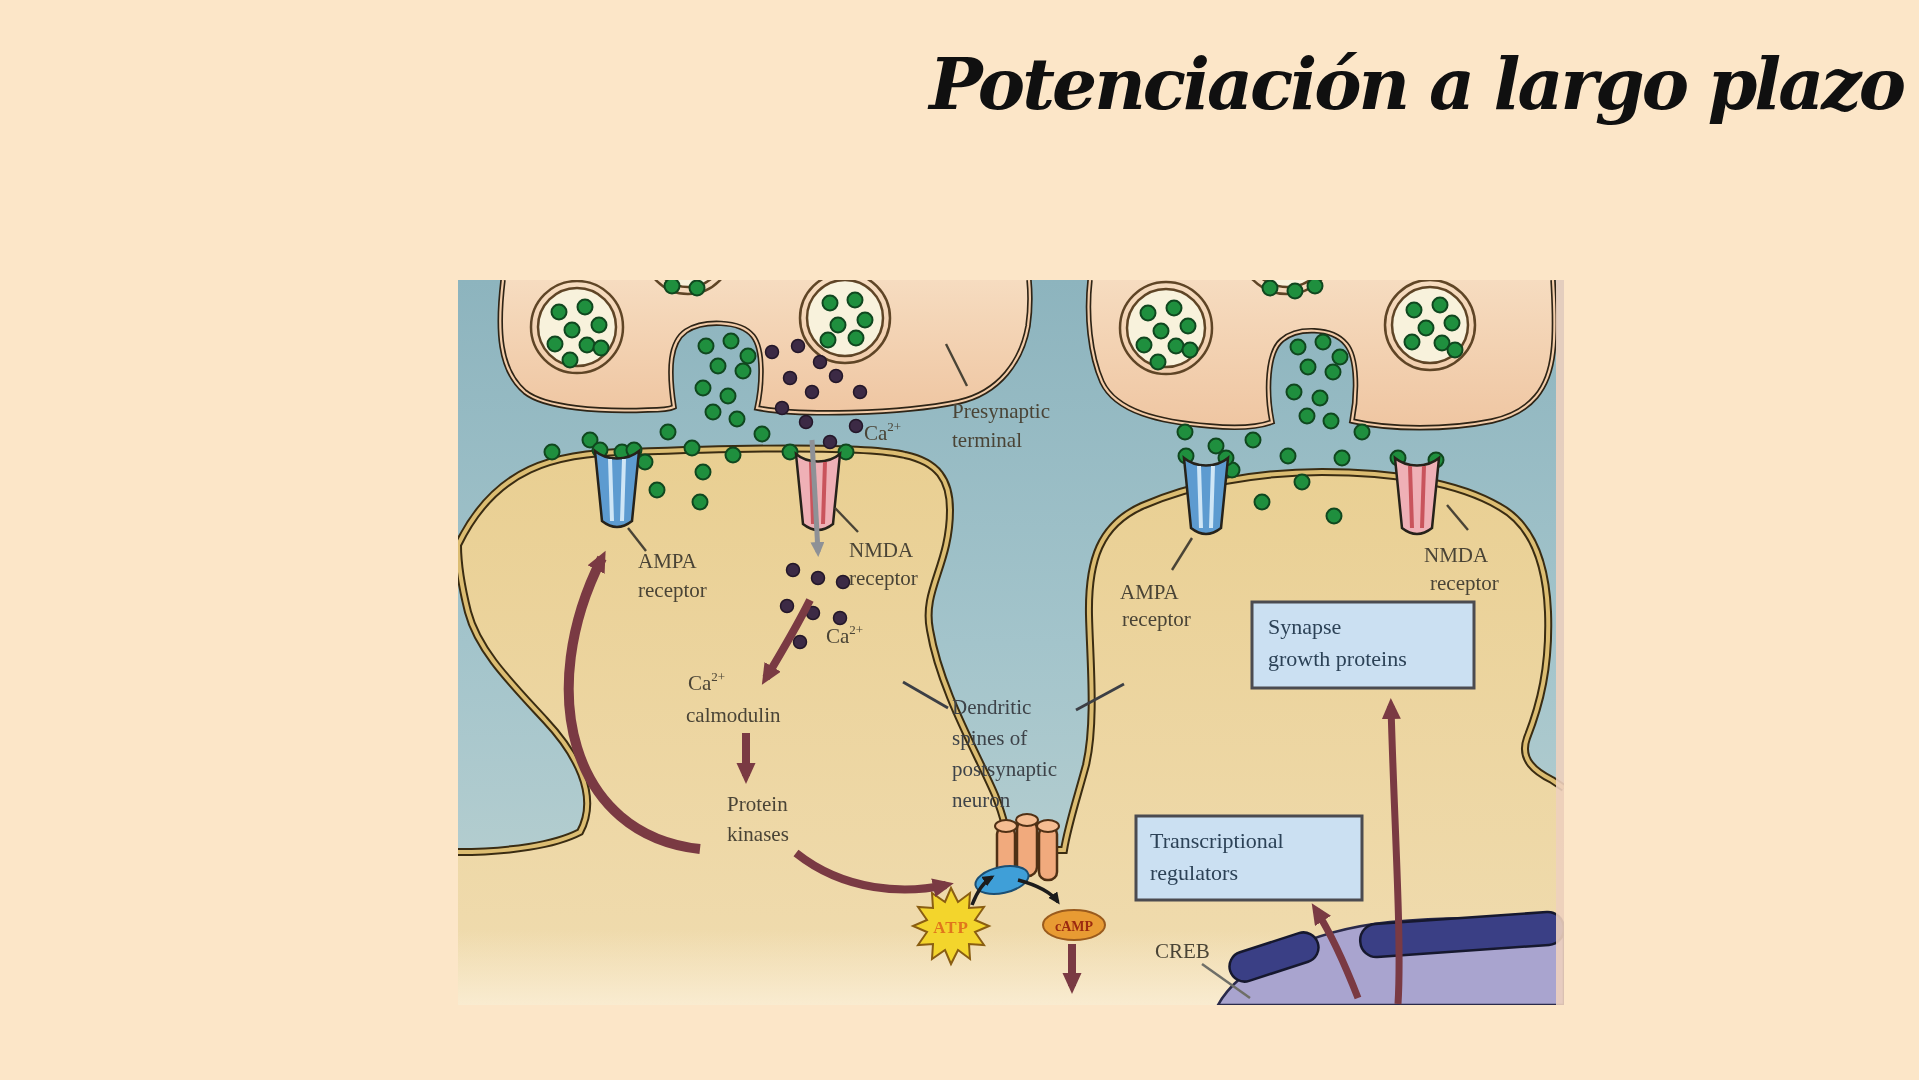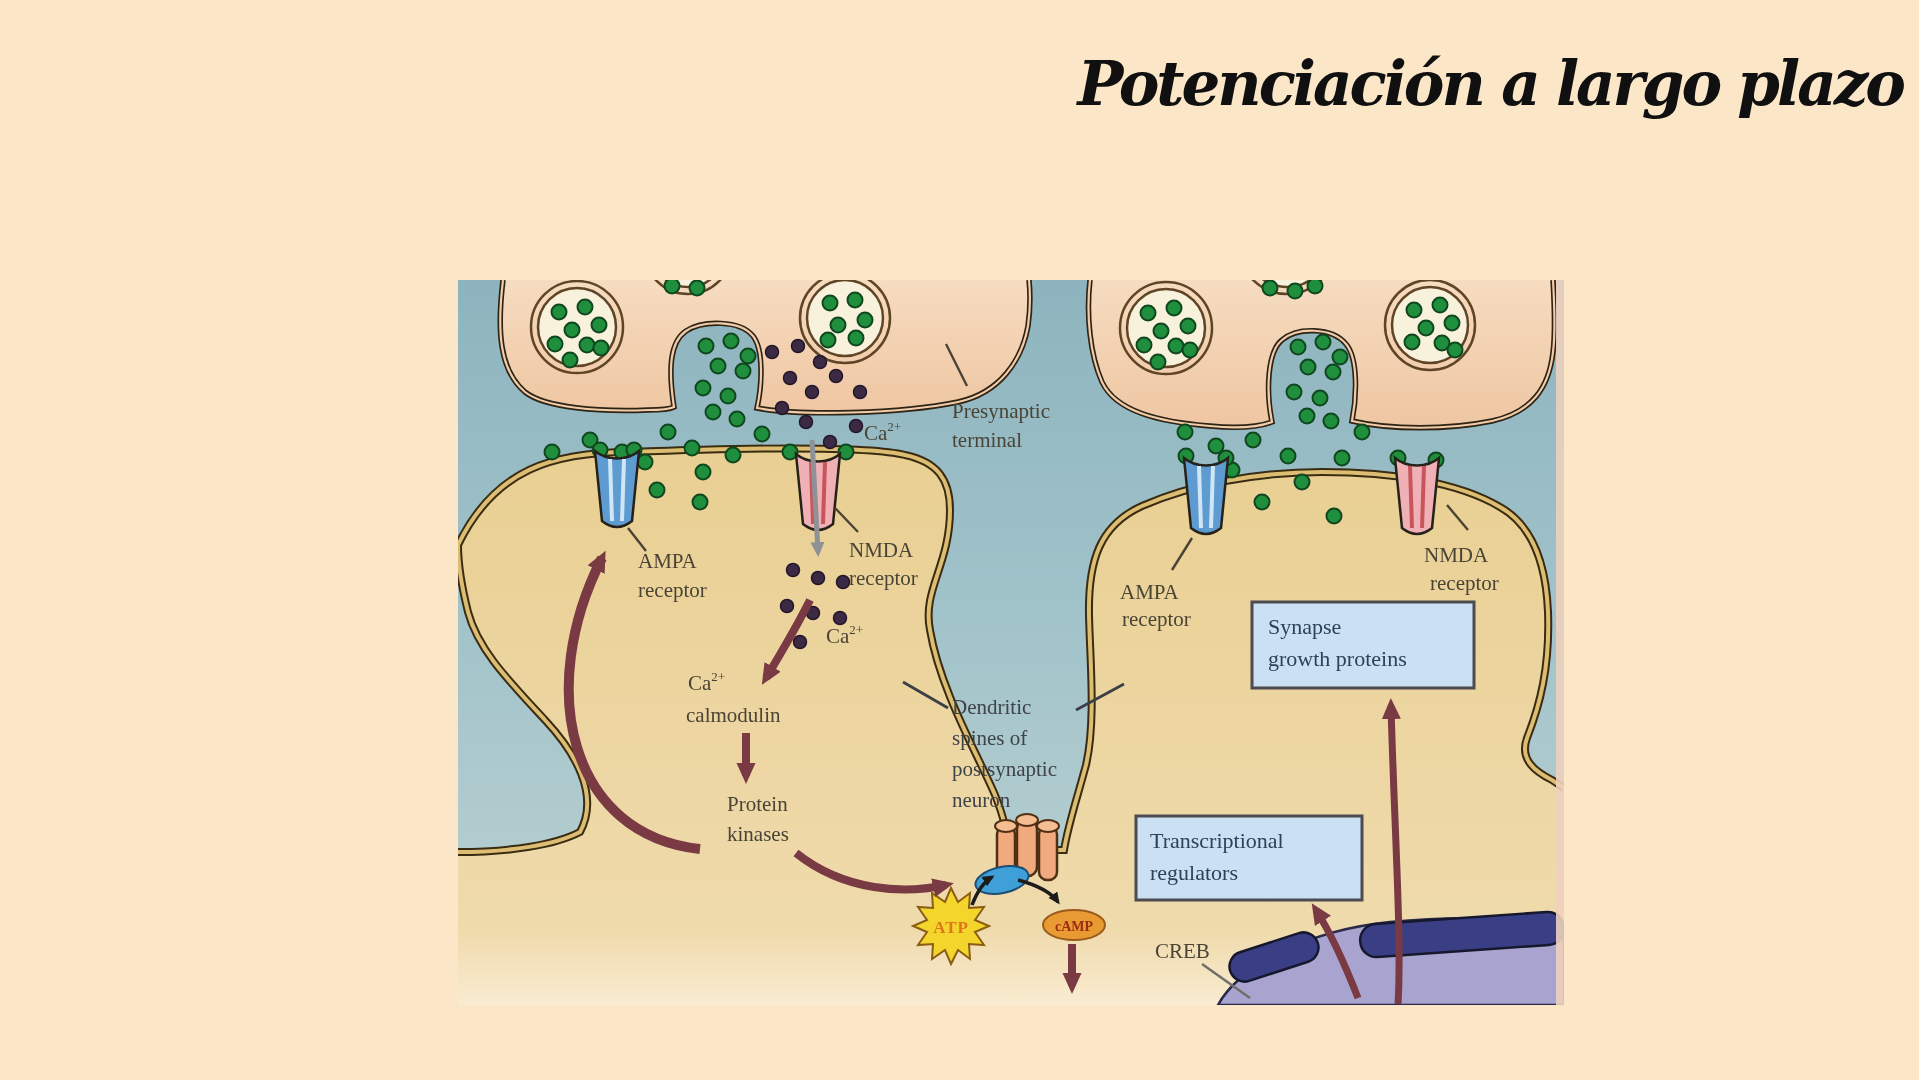--- a/index.html
+++ b/index.html
@@ -2,24 +2,24 @@
 <html><head>
 <meta charset="utf-8">
 <style>
   html,body{margin:0;padding:0;}
   body{
     width:1919px;height:1080px;overflow:hidden;position:relative;
     background:#FCE6C8;
     font-family:"Liberation Serif", serif;
   }
   .slide-title{
-    position:absolute;top:48px;right:16px;
+    position:absolute;top:42px;right:16px;
     font-family:"DejaVu Serif", serif;
     font-style:italic;font-weight:bold;
-    font-size:61px;letter-spacing:-3px;white-space:nowrap;
+    font-size:71px;letter-spacing:-3px;white-space:nowrap;
     color:#101010;
   }
   .diagram-wrap{position:absolute;left:458px;top:280px;width:1106px;height:725px;}
   svg{display:block;}
   .dlabel{font-family:"Liberation Serif", serif;font-size:21px;fill:#4A4436;}
   .dlabel-dark{font-family:"Liberation Serif", serif;font-size:21px;fill:#3E4349;}
   .boxlabel{font-family:"Liberation Serif", serif;font-size:22px;fill:#2C4257;}
   .sup{font-size:13px;}
   .nt circle{fill:#1F8F3E;stroke:#10471F;stroke-width:2px;r:7.5px;}
   .ca circle{fill:#3C2A45;stroke:#241729;stroke-width:1.5px;r:6.5px;}

